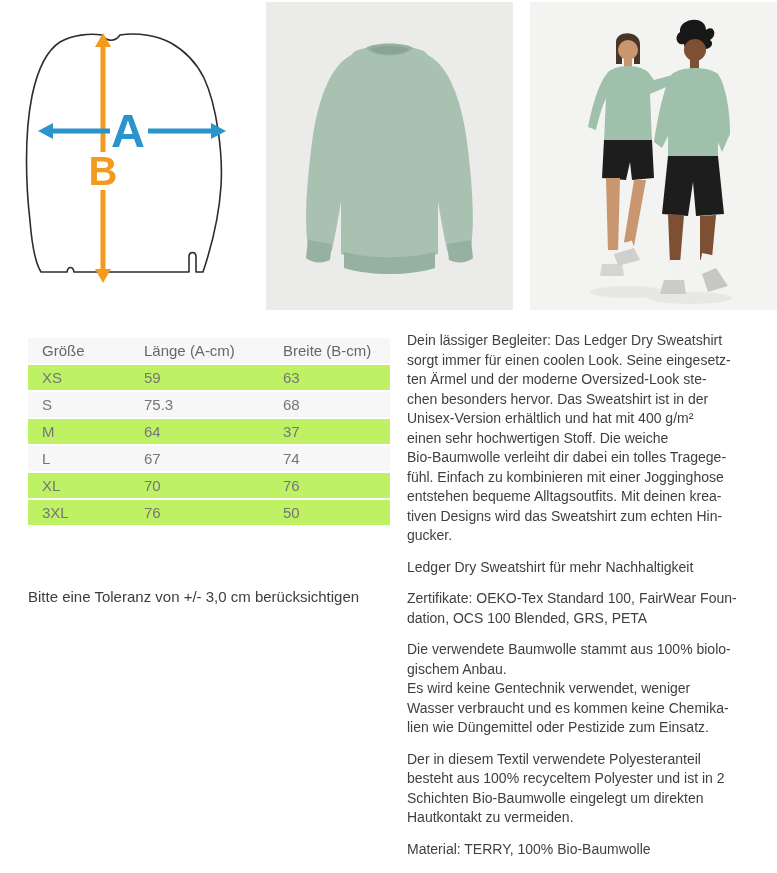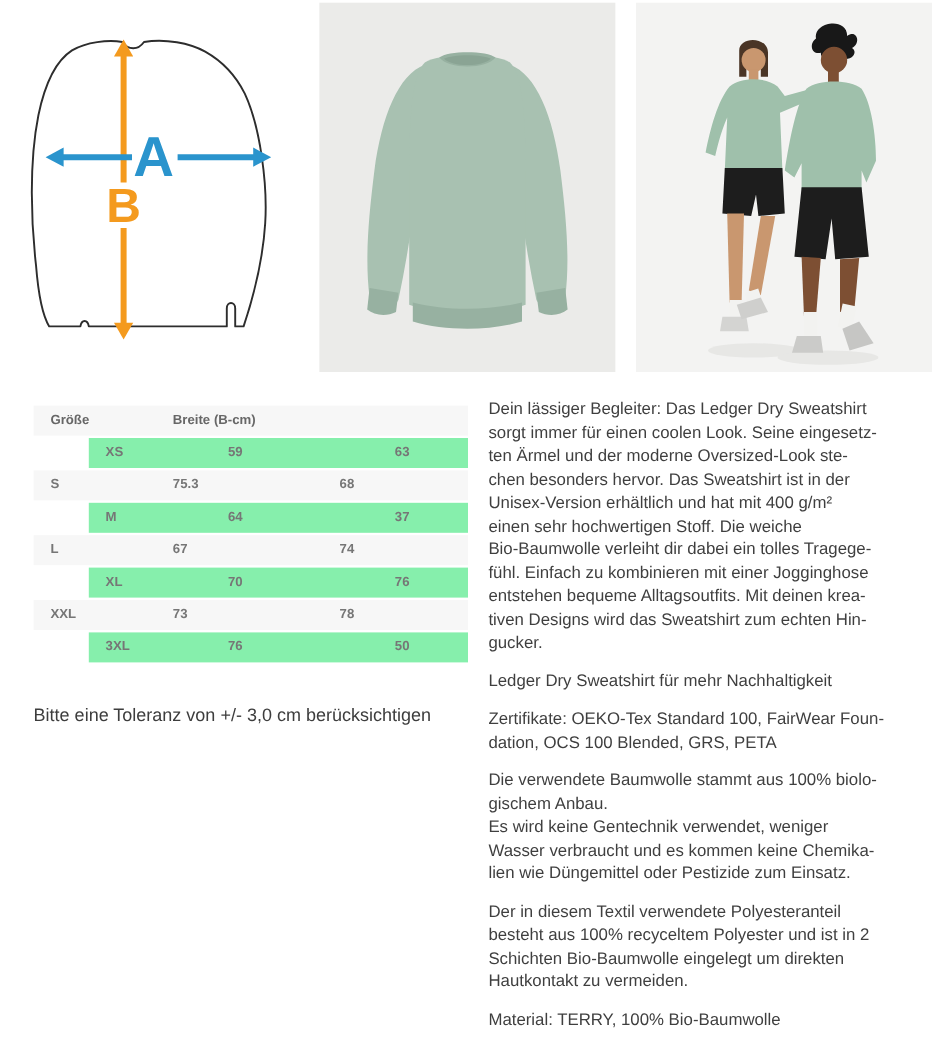--- a/index.html
+++ b/index.html
@@ -14,25 +14,25 @@
   .photo { position:absolute; top:2px; width:247px; height:308px; }
   .photo-flat { left:266px; }
   .photo-models { left:530px; }
   .photo svg, .diagram svg { display:block; width:100%; height:100%; }
 
   
   .size-table { position:absolute; left:28px; top:338px; width:362px; }
   .trow {
     display:grid; grid-template-columns:102px 139px 1fr;
     height:25px; line-height:25px; margin-bottom:2px;
-    padding-left:14px; font-size:11px; color:#767676;font-weight:bold;
+    padding-left:14px; font-size:15px; color:#767676;
   }
   .trow.head { background:#f7f7f7; color:#676767; }
   .trow.light { background:#f7f7f7; }
-  .trow.dark  { background:#86efac;margin-left:46px; }
+  .trow.dark  { background:#bef264; }
 
   .tolerance {
     position:absolute; left:28px; top:588px;
     font-size:15px; color:#3d3d3d;text-align:right;
   }
 
   
   .desc { position:absolute; left:407px; top:331px; width:372px; }
   .desc p {
     margin:0 0 12px 0; white-space:pre-line;
@@ -138,20 +138,21 @@
         <rect x="170" y="252" width="12" height="20" transform="rotate(12 176 262)" fill="#f2f2f0"></rect>
         <path d="M 134 278 L 154 278 L 156 292 L 130 292 Z" fill="#cbcbc9"></path>
         <path d="M 172 272 L 186 266 L 198 284 L 178 290 Z" fill="#c6c6c4"></path>
       </g>
     </svg>
   </div>
 
   <div class="size-table">
     <div class="trow head">
       <span>Größe</span>
+      <span>Länge (A-cm)</span>
       <span>Breite (B-cm)</span>
     </div>
     <div class="trow dark">
       <span>XS</span>
       <span>59</span>
       <span>63</span>
     </div>
     <div class="trow light">
       <span>S</span>
       <span>75.3</span>
@@ -164,25 +165,20 @@
     </div>
     <div class="trow light">
       <span>L</span>
       <span>67</span>
       <span>74</span>
     </div>
     <div class="trow dark">
       <span>XL</span>
       <span>70</span>
       <span>76</span>
-    </div>
-    <div class="trow light">
-      <span>XXL</span>
-      <span>73</span>
-      <span>78</span>
     </div>
     <div class="trow dark">
       <span>3XL</span>
       <span>76</span>
       <span>50</span>
     </div>
   </div>
 
   <div class="tolerance">Bitte eine Toleranz von +/- 3,0 cm berücksichtigen</div>
 

